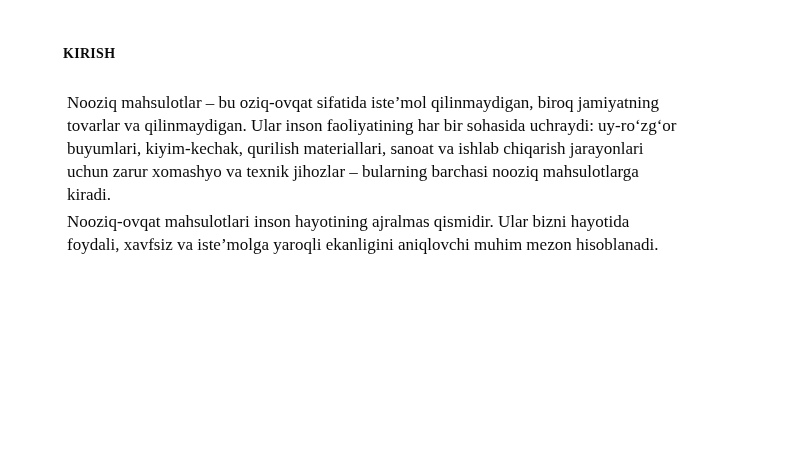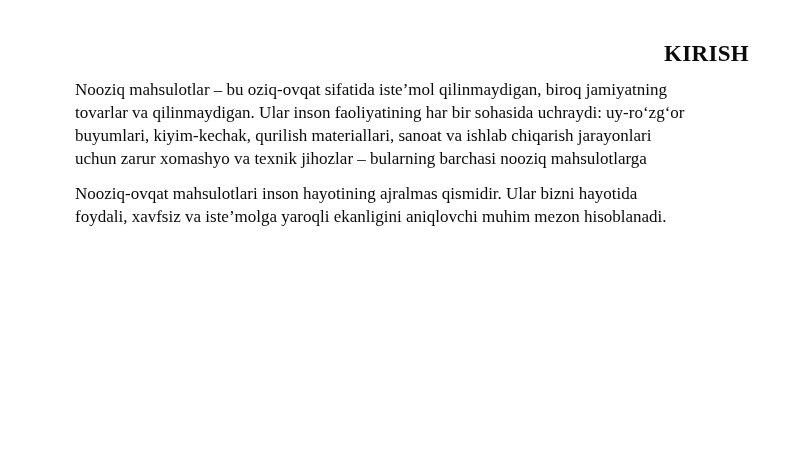--- a/index.html
+++ b/index.html
@@ -23,29 +23,29 @@
     height: 450px;
     background: #ffffff;
   }
   .text-block {
     position: absolute;
     left: 63px;
     top: 42px;
     width: 686px;
   }
   .slide-title {
-    font-size: 23px;
+    font-size: 14px;
     line-height: 24px;
     font-weight: bold;
-    text-align: right;
+    text-align: left;
     letter-spacing: 0.3px;
-    margin-bottom: 12px;
+    margin-bottom: 25px;
   }
   .paragraph {
-    margin: 12px;
+    margin: 4px;
   }
   .line {
     font-size: 17px;
     line-height: 23px;
     white-space: nowrap;
     text-align: left;
   }
 </style>
 </head>
 <body>
@@ -53,20 +53,21 @@
 <div class="slide">
   <div class="text-block">
 
     <div class="slide-title">KIRISH</div>
 
     <div class="paragraph">
       <div class="line">Nooziq mahsulotlar – bu oziq-ovqat sifatida iste’mol qilinmaydigan, biroq jamiyatning</div>
       <div class="line">tovarlar va qilinmaydigan. Ular inson faoliyatining har bir sohasida uchraydi: uy-roʻzgʻor</div>
       <div class="line">buyumlari, kiyim-kechak, qurilish materiallari, sanoat va ishlab chiqarish jarayonlari</div>
       <div class="line">uchun zarur xomashyo va texnik jihozlar – bularning barchasi nooziq mahsulotlarga</div>
+      <div class="line">kiradi.</div>
     </div>
 
     <div class="paragraph">
       <div class="line">Nooziq-ovqat mahsulotlari inson hayotining ajralmas qismidir. Ular bizni hayotida</div>
       <div class="line">foydali, xavfsiz va iste’molga yaroqli ekanligini aniqlovchi muhim mezon hisoblanadi.</div>
     </div>
 
   </div>
 </div>
 

